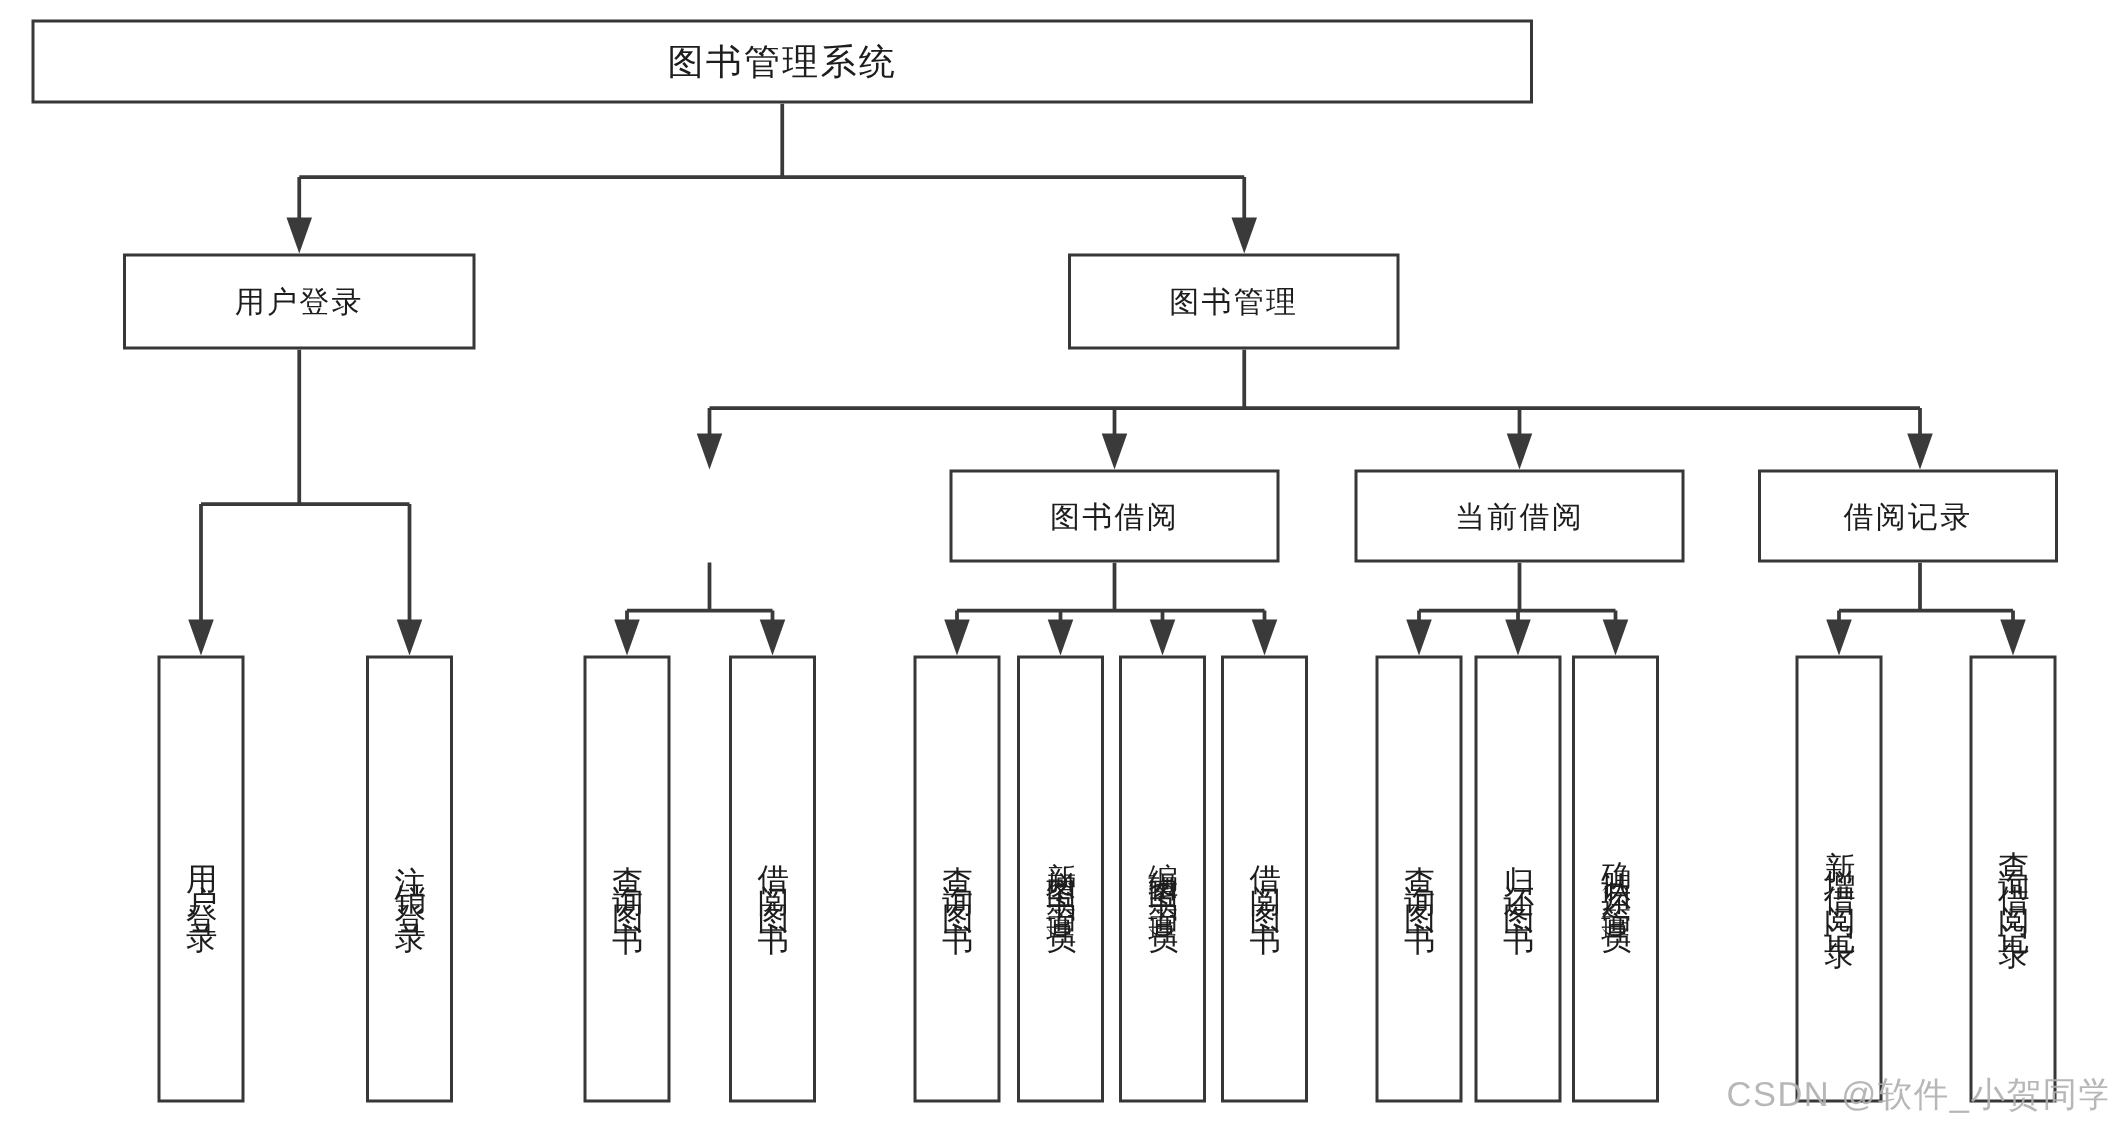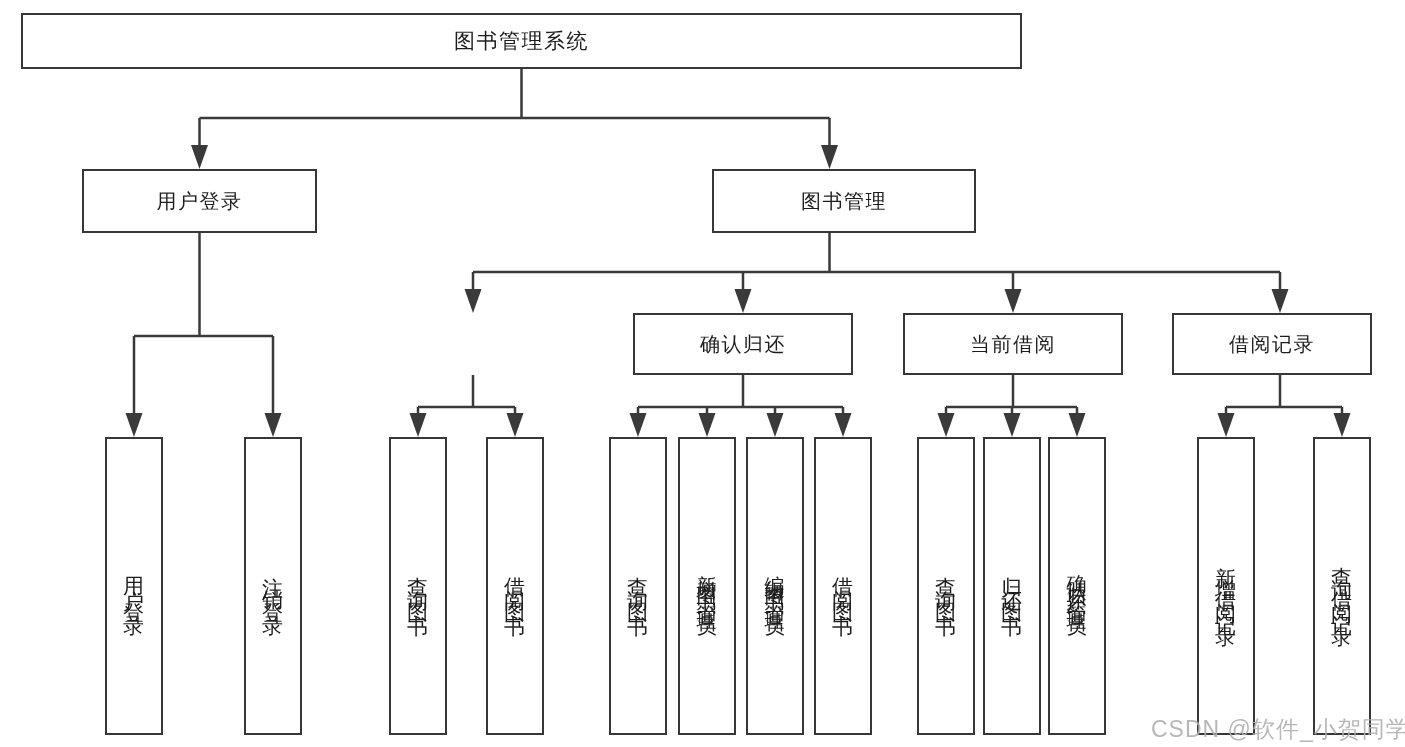--- a/index.html
+++ b/index.html
@@ -16,21 +16,21 @@
   .node{
     position:absolute;
     box-sizing:border-box;
     background:#ffffff;
     border:2.5px solid #373737;
     display:flex;align-items:center;justify-content:center;
     z-index:2;
     color:#1d1d1d;
   }
   .hnode{font-size:20px;letter-spacing:1.5px;}
-  .root{font-size:21px;}
+  .root{font-size:24px;}
   .leaf .vtext{
     writing-mode:vertical-rl;
     text-orientation:mixed;
     font-size:21px;
     line-height:1;
     letter-spacing:13px;
     color:#1d1d1d;
   }
   .leaf .vtext.long{
     font-size:20px;
@@ -96,26 +96,26 @@
     </g>
   </svg>
 
   <div class="node hnode root" style="left:21px;top:13px;width:1001px;height:56px;">
     <span>图书管理系统</span>
   </div>
 
   <div class="node hnode" style="left:82px;top:169px;width:235px;height:64px;">
     <span>用户登录</span>
   </div>
-  <div class="node hnode" style="left:712px;top:169px;width:264px;height:64px;">
+  <div class="node hnode" style="left:712px;top:169px;width:221px;height:64px;">
     <span>图书管理</span>
   </div>
 
   <div class="node hnode" style="left:633px;top:313px;width:220px;height:62px;">
-    <span>确认归还</span>
+    <span>图书借阅</span>
   </div>
   <div class="node hnode" style="left:903px;top:313px;width:220px;height:62px;">
     <span>当前借阅</span>
   </div>
   <div class="node hnode" style="left:1172px;top:313px;width:200px;height:62px;">
     <span>借阅记录</span>
   </div>
 
   <div class="node leaf" style="left:105px;top:437px;width:58px;height:298px;">
     <span class="vtext">用户登录</span>

